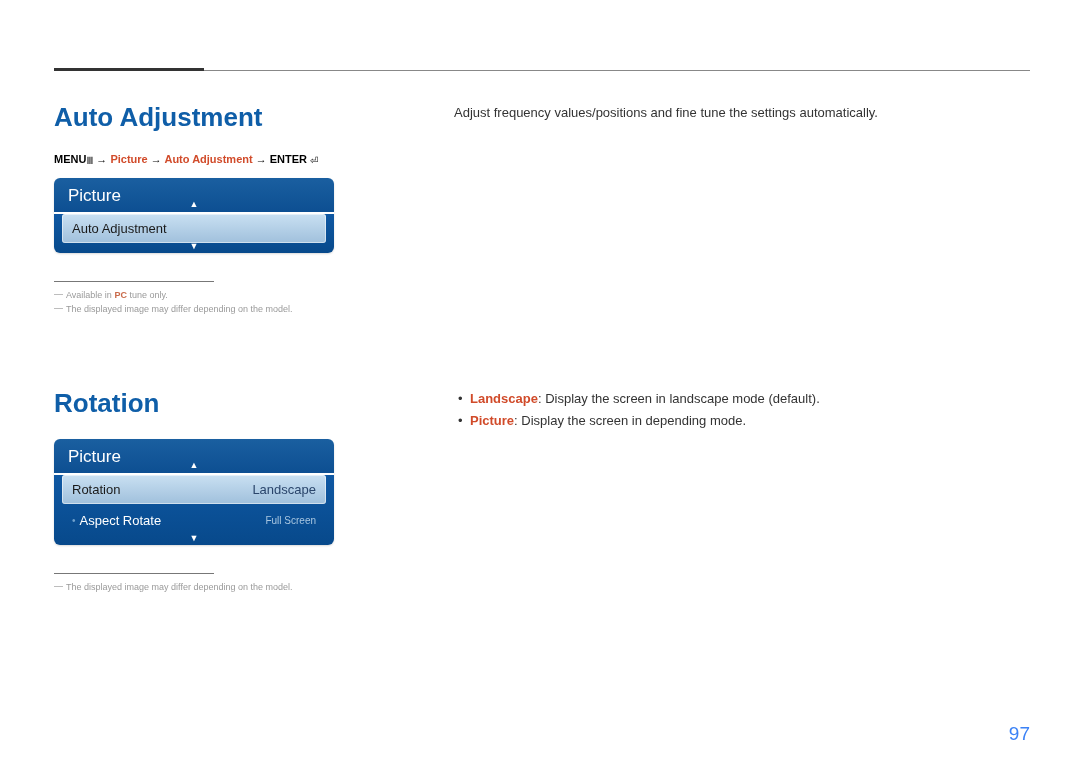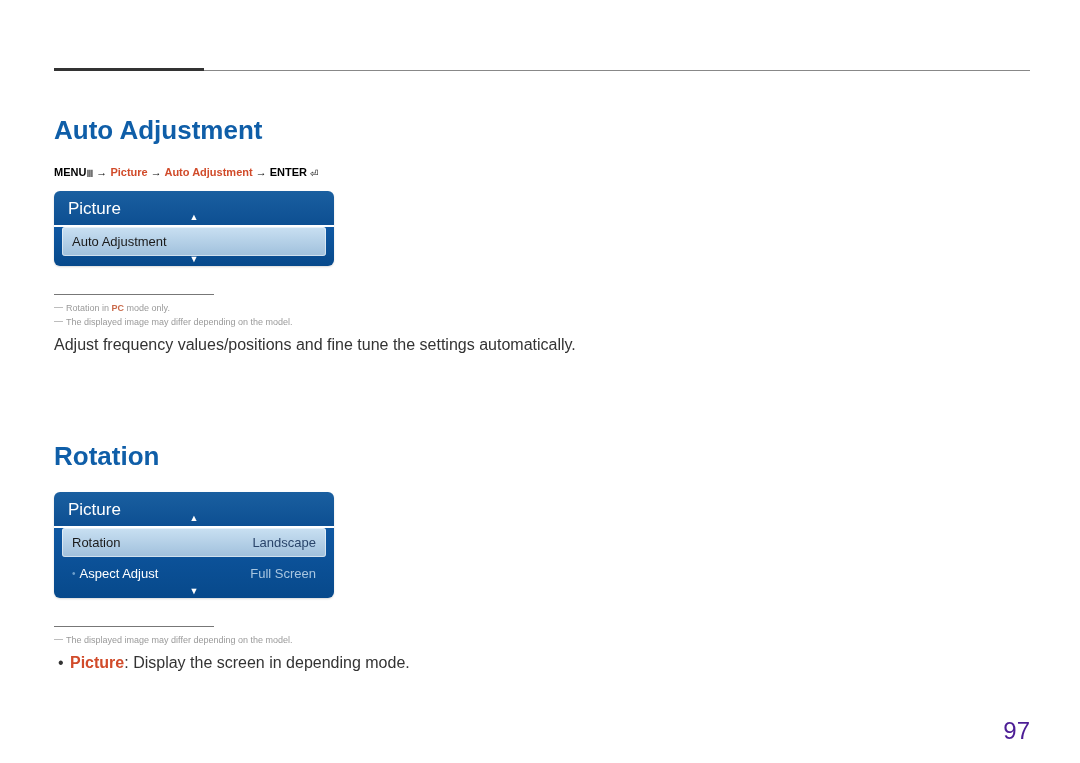--- a/index.html
+++ b/index.html
@@ -22,30 +22,29 @@
   .header-rule-thin {
     position: absolute;
     top: 70px;
     left: 204px;
     right: 50px;
     height: 1px;
     background: #888;
   }
   .content {
     display: flex;
-    padding-top: 45px;
-    flex-direction: column;
+    padding-top: 32px;
   }
   .left-col {
     width: 400px;
     flex-shrink: 0;
   }
   .right-col {
     flex: 1;
-    font-size: 16px;
+    font-size: 13px;
     color: #333;
     line-height: 1.7;
   }
   .right-col .bullet-row {
     padding-left: 16px;
     position: relative;
   }
   .right-col .bullet-row::before {
     content: "•";
     position: absolute;
@@ -118,21 +117,21 @@
   }
   .menu-row.selected {
     background: linear-gradient(#c9e0f2, #a0c0dc);
     color: #1a1a1a;
     box-shadow: inset 0 0 0 1px rgba(255,255,255,0.5);
   }
   .menu-row.sub {
     color: #fff;
   }
   .menu-row .value-sel { color: #2a456b; font-size: 13px; }
-  .menu-row .value-sub { color: #a8c6e0; font-size: 13px; }
+  .menu-row .value-sub { color: #a8c6e0; font-size: 10px; }
   .menu-row .dot { color:#6fa0cc; margin-right:4px; font-size:10px; position:relative; top:-1px;}
   .divider {
     width: 160px;
     height: 1px;
     background: #777;
     margin: 0 0 8px;
   }
   .footnote {
     font-size: 9px;
     color: #9a9a9a;
@@ -147,22 +146,22 @@
     top: -1px;
     font-size: 9px;
     color: #9a9a9a;
   }
   .footnote .pc { color: #c96a4a; font-weight: 700; }
   .section-gap { height: 38px; }
   .page-num {
     position: absolute;
     right: 50px;
     bottom: 18px;
-    font-size: 24px;
-    color: #4c1d95;
+    font-size: 19px;
+    color: #3b82f6;
     font-weight: 400;
   }
 </style>
 </head>
 <body>
 
 <div class="header-rule-thick"></div>
 <div class="header-rule-thin"></div>
 
 <div class="content">
@@ -181,21 +180,21 @@
       <div class="panel-body">
         <div class="menu-row selected">
           <span>Auto Adjustment</span>
         </div>
         <span class="down-arrow">▼</span>
       </div>
     </div>
 
     <div class="divider"></div>
     <div class="footnote">
-      <span>Rotation in </span><span class="pc">PC</span><span> mode only.</span>
+      <span>Available in </span><span class="pc">PC</span><span> tune only.</span>
     </div>
     <div class="footnote">The displayed image may differ depending on the model.</div>
   </div>
 
   <div class="right-col">
     <div>Adjust frequency values/positions and fine tune the settings automatically.</div>
   </div>
 </div>
 
 <div class="section-gap"></div>
@@ -209,31 +208,34 @@
       <div class="panel-header">
         <span>Picture</span>
         <span class="up-arrow">▲</span>
       </div>
       <div class="panel-body">
         <div class="menu-row selected">
           <span>Rotation</span>
           <span class="value-sel">Landscape</span>
         </div>
         <div class="menu-row sub">
-          <span><span class="dot">•</span><span>Aspect Adjust</span></span>
+          <span><span class="dot">•</span><span>Aspect Rotate</span></span>
           <span class="value-sub">Full Screen</span>
         </div>
         <span class="down-arrow">▼</span>
       </div>
     </div>
 
     <div class="divider"></div>
     <div class="footnote">The displayed image may differ depending on the model.</div>
   </div>
 
   <div class="right-col">
     <div class="bullet-row">
+      <span class="highlight">Landscape</span><span>: Display the screen in landscape mode (default).</span>
+    </div>
+    <div class="bullet-row">
       <span class="highlight">Picture</span><span>: Display the screen in depending mode.</span>
     </div>
   </div>
 </div>
 
 <div class="page-num">97</div>
 
 </body></html>

